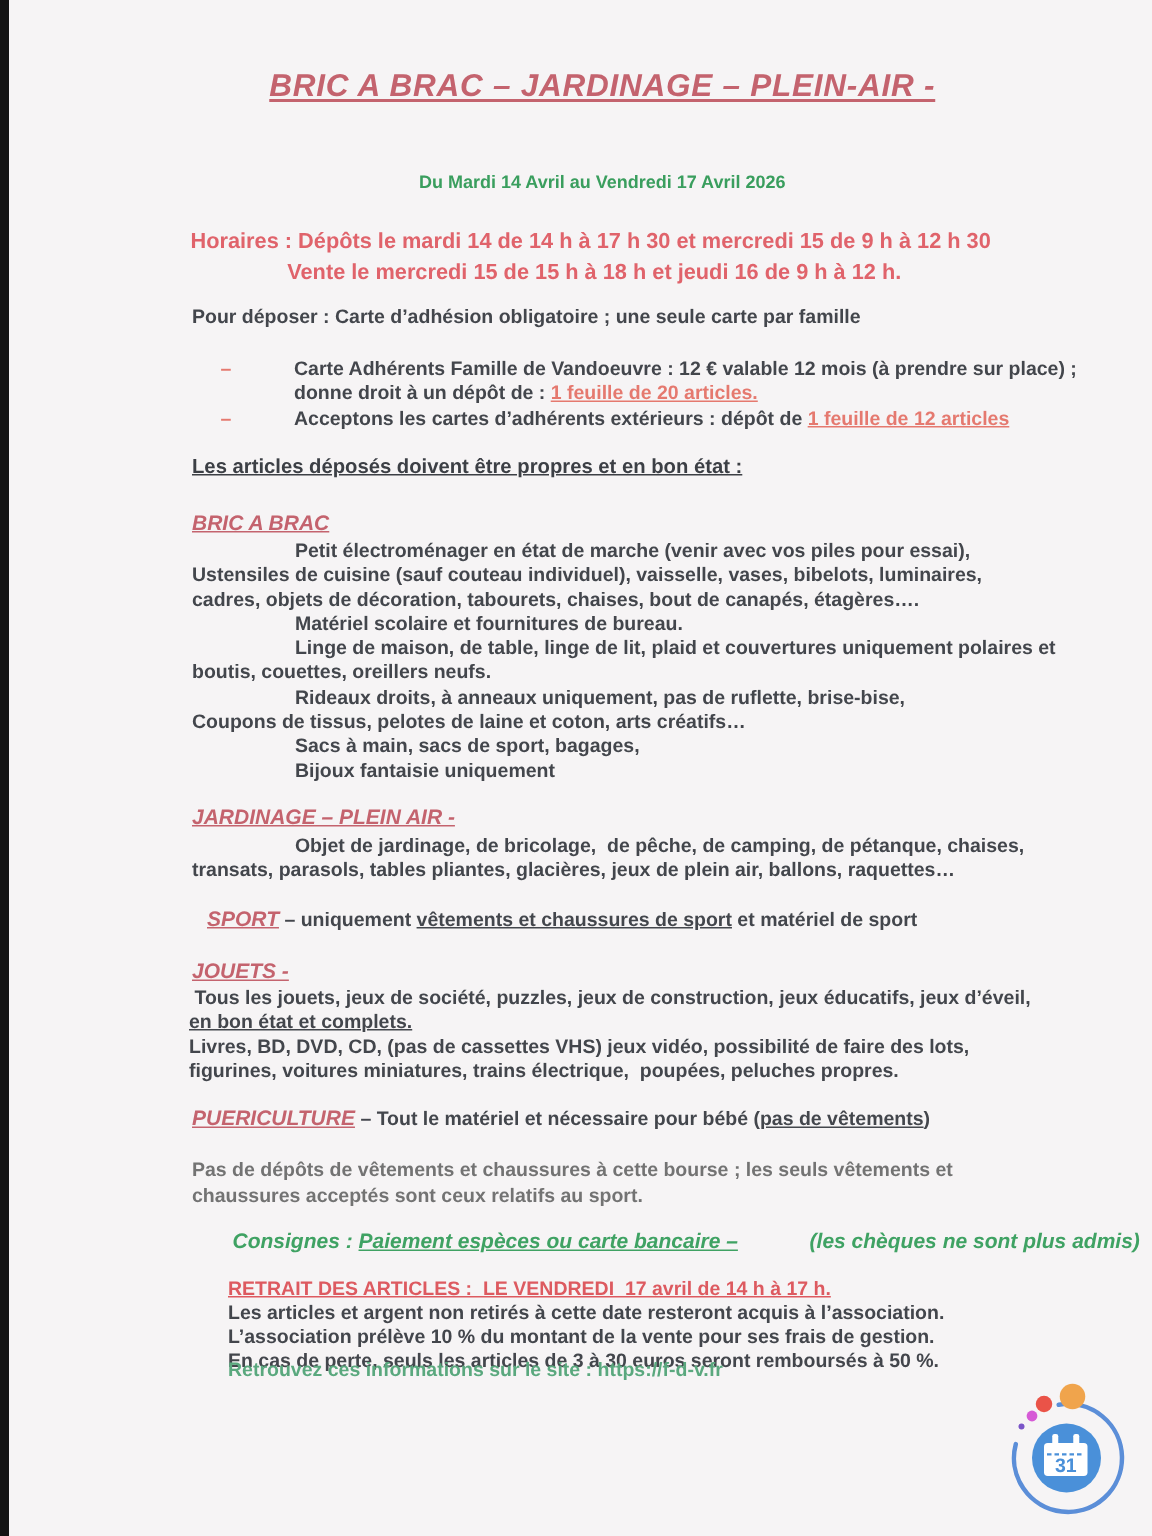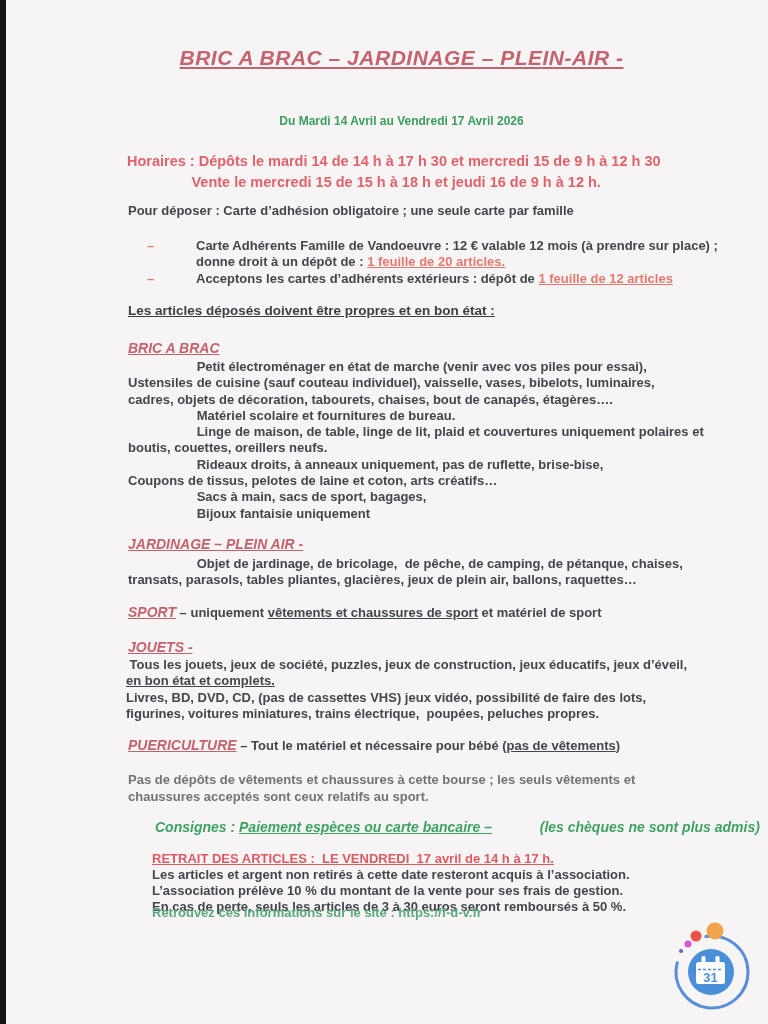--- a/index.html
+++ b/index.html
@@ -89,21 +89,21 @@
 boutis, couettes, oreillers neufs.
 	Rideaux droits, à anneaux uniquement, pas de ruflette, brise-bise,
 Coupons de tissus, pelotes de laine et coton, arts créatifs…
 	Sacs à main, sacs de sport, bagages,
 	Bijoux fantaisie uniquement</div>
 
   <div class="abs sec-heading" style="left:128px;top:536px;">JARDINAGE – PLEIN AIR -</div>
   <div class="abs body-text semibold pre" style="left:128px;top:556px;">	Objet de jardinage, de bricolage,  de pêche, de camping, de pétanque, chaises,
 transats, parasols, tables pliantes, glacières, jeux de plein air, ballons, raquettes…</div>
 
-  <div class="abs body-text semibold" style="left:128px;top:604px;text-align:right;"><span class="sec-heading" style="position:static;">SPORT</span><span> – uniquement </span><span class="inline-u">vêtements et chaussures de sport</span><span> et matériel de sport</span></div>
+  <div class="abs body-text semibold" style="left:138px;top:604px;text-align:right;"><span class="sec-heading" style="position:static;">SPORT</span><span> – uniquement </span><span class="inline-u">vêtements et chaussures de sport</span><span> et matériel de sport</span></div>
 
   <div class="abs sec-heading" style="left:128px;top:639px;">JOUETS  -</div>
   <div class="abs body-text semibold pre" style="left:126px;top:657px;"><span> Tous les jouets, jeux de société, puzzles, jeux de construction, jeux éducatifs, jeux d’éveil,
 </span><span class="inline-u">en bon état et complets.</span><span>
 Livres, BD, DVD, CD, (pas de cassettes VHS) jeux vidéo, possibilité de faire des lots,
 figurines, voitures miniatures, trains électrique,  poupées, peluches propres.</span></div>
 
   <div class="abs body-text semibold" style="left:128px;top:737px;"><span class="sec-heading" style="position:static;">PUERICULTURE</span><span> – Tout le matériel et nécessaire pour bébé (</span><span class="inline-u">pas de vêtements</span><span>)</span></div>
 
   <div class="abs body-text semibold magenta pre" style="left:128px;top:771px;line-height:17px;">Pas de dépôts de vêtements et chaussures à cette bourse ; les seuls vêtements et

